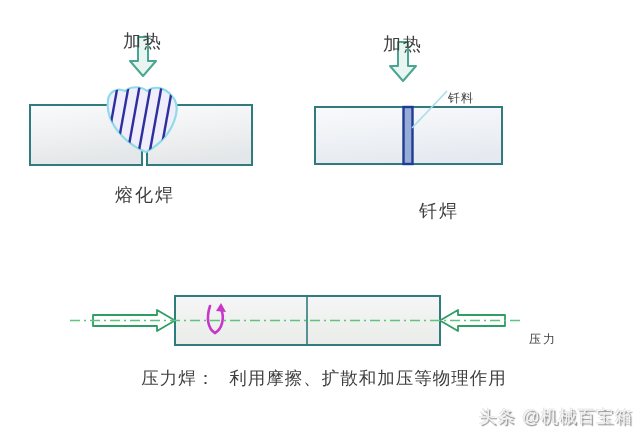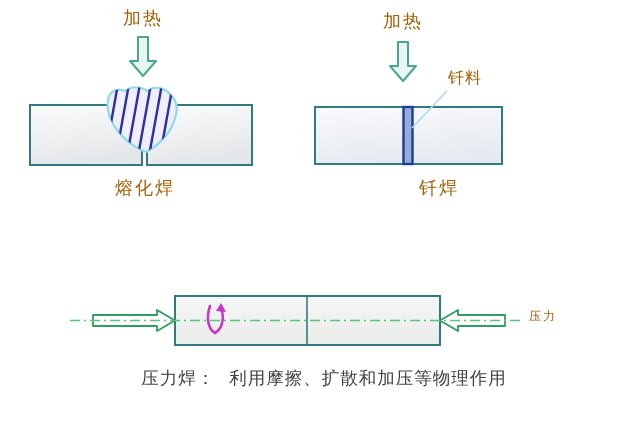--- a/index.html
+++ b/index.html
@@ -6,28 +6,29 @@
   .stage{
     position:relative;
     width:640px;height:435px;
     background:#ffffff;
     font-family:"Liberation Sans","DejaVu Sans",sans-serif;
     overflow:hidden;
   }
   .stage svg{position:absolute;left:0;top:0;}
   .label{
     position:absolute;
-    color:#a16207;
+    color:#404040;
     white-space:nowrap;
     line-height:1.1;
+    margin-top:23px;
   }
   .label.centered{transform:translateX(-50%);}
   .heat-label{font-size:18px;letter-spacing:2px;}
   .caption-label{font-size:18px;letter-spacing:2px;}
-  .filler-label{font-size:16px;letter-spacing:1px;}
+  .filler-label{font-size:12px;letter-spacing:1px;}
   .force-label{font-size:12px;letter-spacing:2px;}
   .bottom-caption{
     position:absolute;
     left:8px;right:0;top:366px;
     text-align:center;
     font-size:17.5px;
     color:#3f3f3f;
     letter-spacing:1px;
   }
   .bottom-caption .cap-title{margin-right:14px;}
@@ -93,28 +94,29 @@
     <line x1="307" y1="296" x2="307" y2="345" stroke="#2f7b7d" stroke-width="1.6"></line>
     <polygon points="93,315 157,315 157,310 175,320.5 157,331 157,326 93,326" fill="none" stroke="#2f9e63" stroke-width="1.8" stroke-linejoin="round"></polygon>
     <polygon points="505,315 458,315 458,310 440,320.5 458,331 458,326 505,326" fill="none" stroke="#2f9e63" stroke-width="1.8" stroke-linejoin="round"></polygon>
     <line x1="70" y1="320.5" x2="523" y2="320.5" stroke="#5cc47e" stroke-width="1.7" stroke-dasharray="10 4 2 4"></line>
     <path d="M 210,306 C 206,318 208,329 215,333 C 222,329 225,318 221,309" fill="none" stroke="#c838c8" stroke-width="2.6" stroke-linecap="round"></path>
     <polygon points="216,311 221,303 226,312" fill="#c838c8"></polygon>
   </svg>
 
   <div class="label heat-label centered" style="left:143px;top:9px;">加热</div>
 
-  <div class="label caption-label centered" style="left:145px;top:179px;">熔化焊</div>
+  <div class="label caption-label centered" style="left:145px;top:163px;">熔化焊</div>
 
   <div class="label heat-label centered" style="left:403px;top:12px;">加热</div>
 
   <div class="label filler-label" style="left:448px;top:69px;">钎料</div>
 
   <div class="label caption-label centered" style="left:439px;top:179px;">钎焊</div>
 
   <div class="label force-label" style="left:529px;top:310px;">压力</div>
 
   <div class="bottom-caption">
     <span class="cap-title">压力焊：</span><span>利用摩擦、扩散和加压等物理作用</span>
   </div>
 
+  <div class="watermark">头条 @机械百宝箱</div>
 
 </div>
 
 </body></html>

